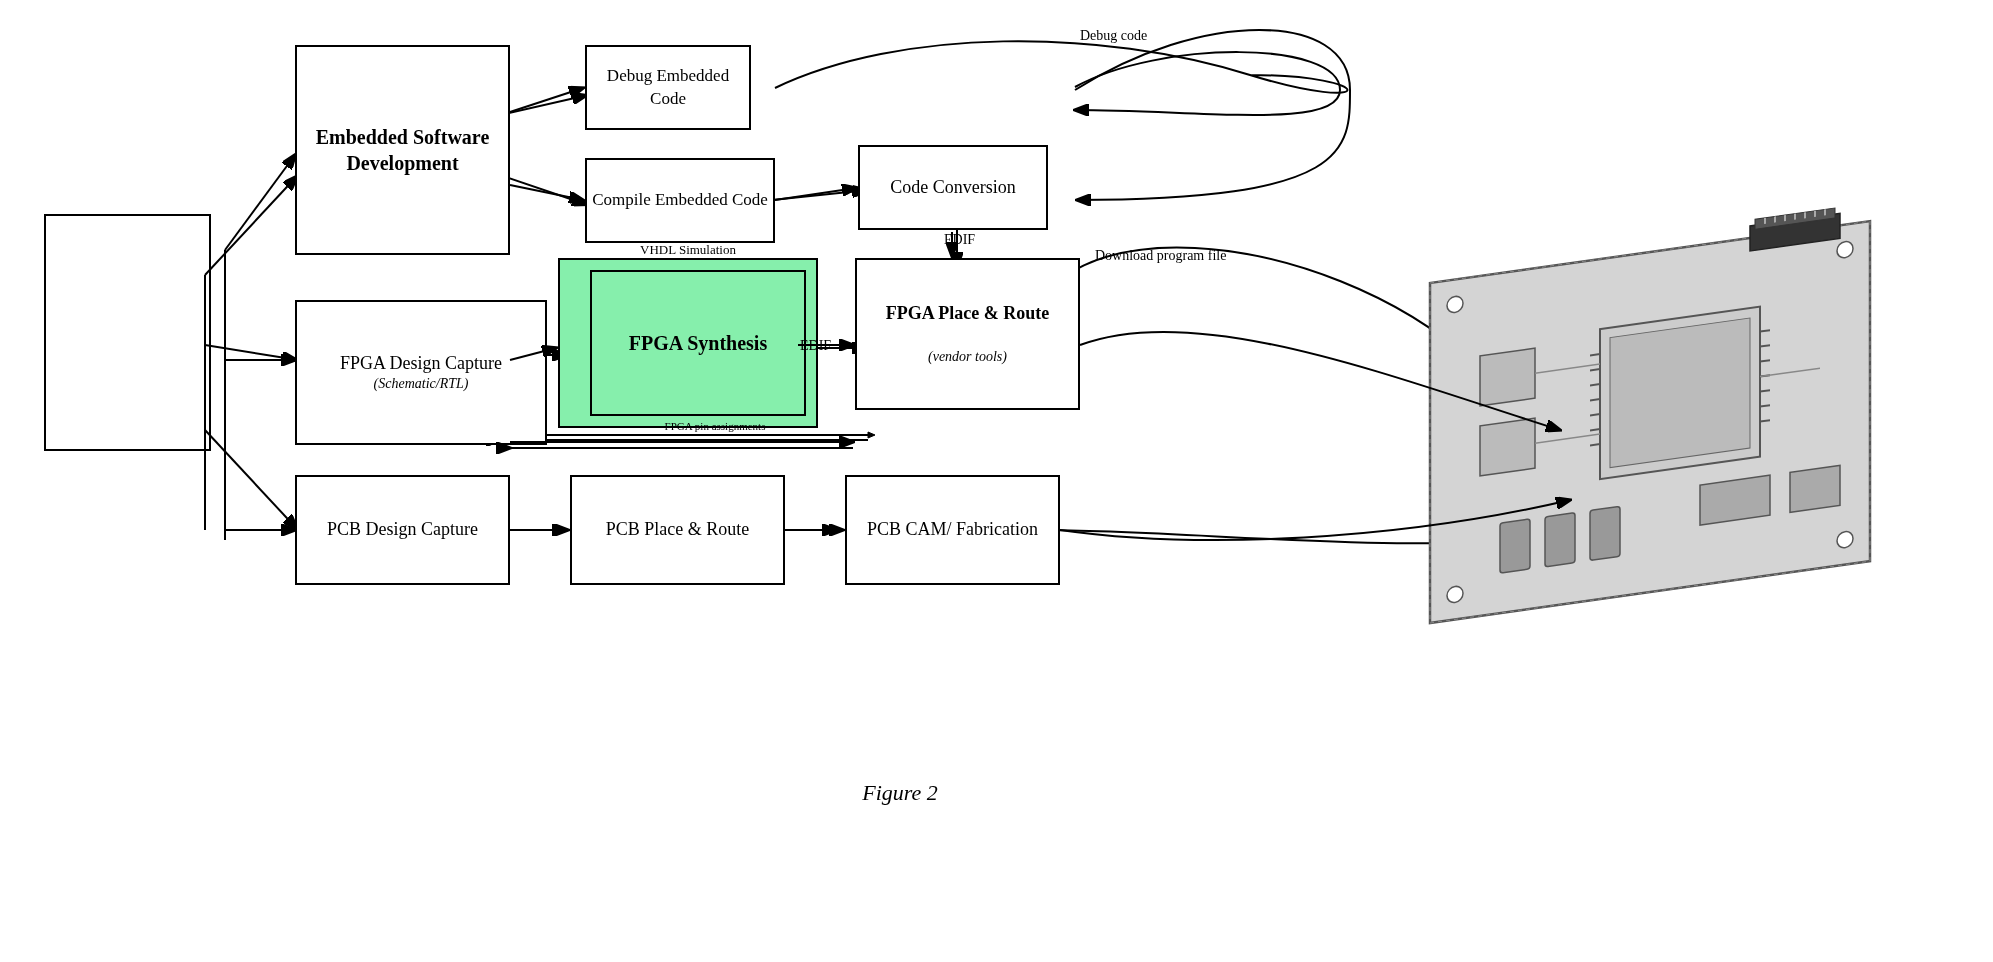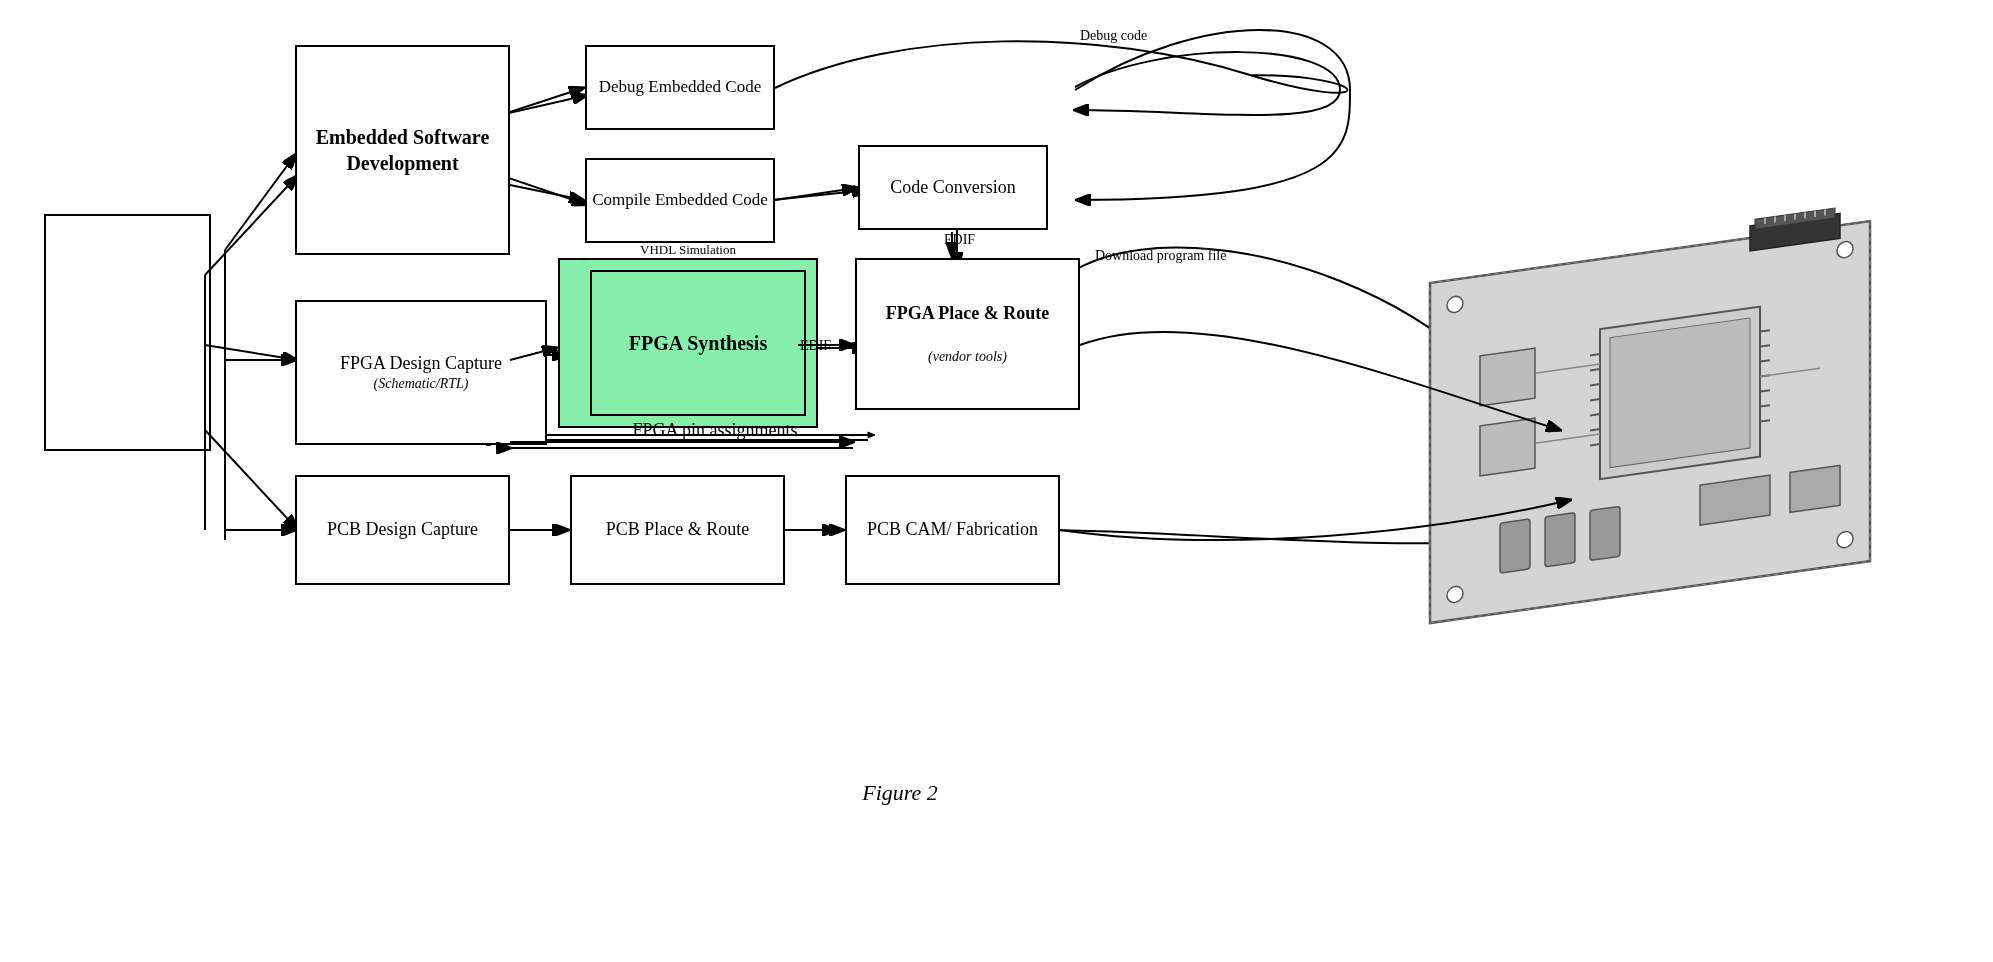--- a/index.html
+++ b/index.html
@@ -113,21 +113,21 @@
 
   </svg>
 
 
   <div style="position:absolute; left:44px; top:214px; width:167px; height:237px; border:2px solid #000; pointer-events:none;"></div>
 
   <div class="box" style="left:295px; top:45px; width:215px; height:210px; font-size:20px; font-weight:bold; line-height:1.3;">
     <span>Embedded Software Development</span>
   </div>
 
-  <div class="box" style="left:585px; top:45px; width:190px; height:85px; font-size:17px;">
+  <div class="box" style="left:585px; top:45px; width:166px; height:85px; font-size:17px;">
     <span>Debug Embedded Code</span>
   </div>
 
   <div class="box" style="left:585px; top:158px; width:190px; height:85px; font-size:17px;">
     <span>Compile Embedded Code</span>
   </div>
 
   <div class="box" style="left:858px; top:145px; width:190px; height:85px; font-size:18px;">
     <span>Code Conversion</span>
   </div>
@@ -157,21 +157,21 @@
     <span>EDIF</span>
   </div>
 
   <div class="box" style="left:855px; top:258px; width:225px; height:152px; font-size:18px;">
     <div>
       <div style="font-weight:bold;">FPGA Place &amp; Route</div>
       <div style="font-size:14px; font-style:italic;margin-top:23px;">(vendor tools)</div>
     </div>
   </div>
 
-  <div style="position:absolute; left:560px; top:420px; font-size:18px; font-family: 'Times New Roman', serif; text-align:center; width:310px;">
+  <div style="position:absolute; left:560px; top:420px; font-size:11px; font-family: 'Times New Roman', serif; text-align:center; width:310px;">
     <span>FPGA pin assignments</span>
   </div>
 
   <div class="box" style="left:295px; top:475px; width:215px; height:110px; font-size:18px;">
     <span>PCB Design Capture</span>
   </div>
 
   <div class="box" style="left:570px; top:475px; width:215px; height:110px; font-size:18px;">
     <span>PCB Place &amp; Route</span>
   </div>

